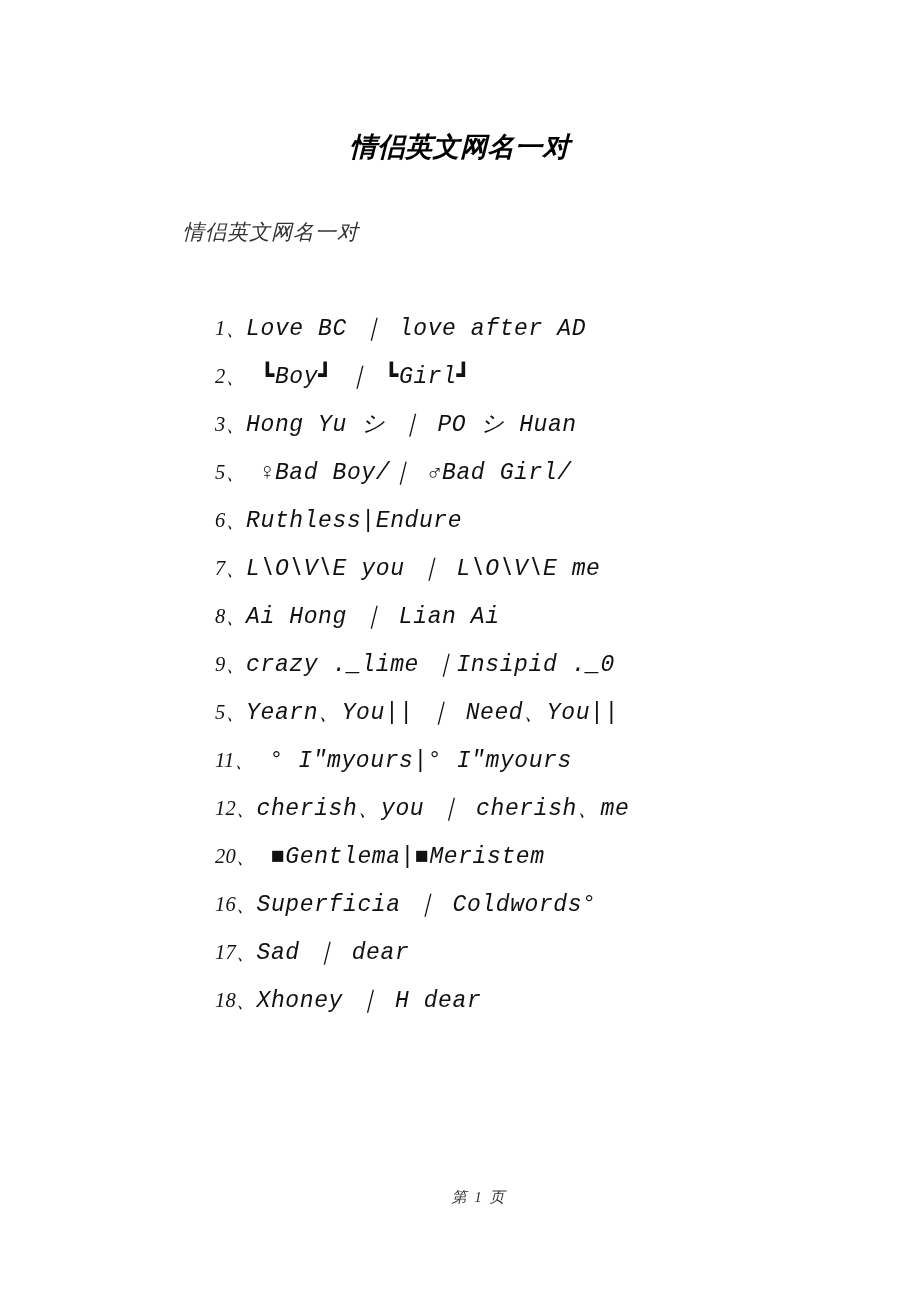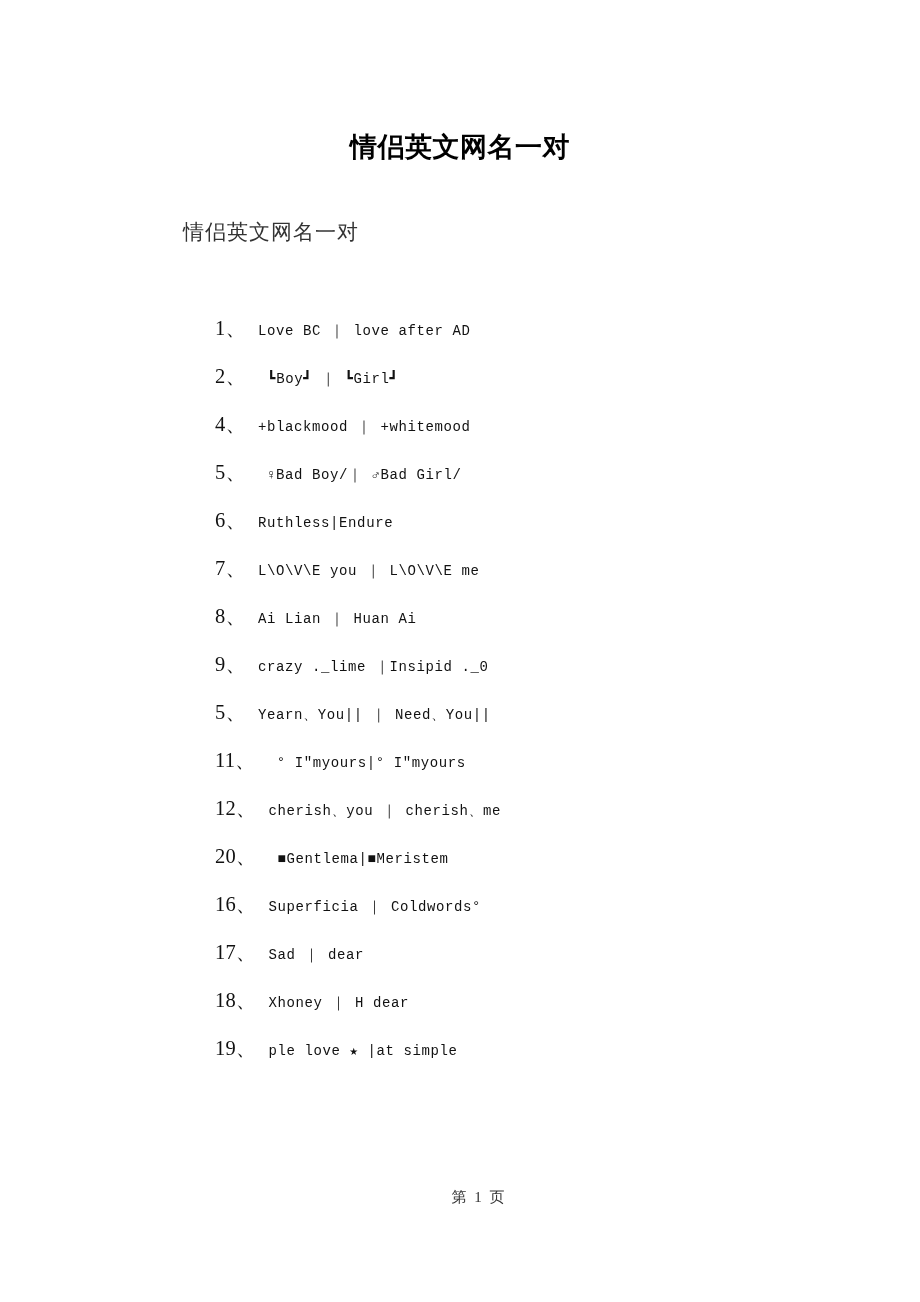--- a/index.html
+++ b/index.html
@@ -18,20 +18,21 @@
     color: #000000;
     -webkit-font-smoothing: antialiased;
   }
 
   .page {
     position: absolute;
     inset: 0;
     width: 920px;
     height: 1298px;
     background: #ffffff;
+    font-style: italic;
   }
 
   
   .doc-title {
     position: absolute;
     top: 130px;
     left: 0;
     width: 920px;
     text-align: center;
     font-family: "Liberation Sans", "DejaVu Sans", sans-serif;
@@ -67,23 +68,22 @@
   }
 
   .item-line {
     font-size: 20.5px;
     color: #111111;
   }
 
   
   .mono {
     font-family: "Liberation Mono", "DejaVu Sans Mono", monospace;
-    font-size: 14px;
+    font-size: 23px;
     letter-spacing: 0.6px;
-    margin-left: 12px;
   }
 
   .num {
     font-family: "Liberation Serif", "DejaVu Serif", serif;
     font-size: 20.5px;
   }
 
   
   .footer {
     position: absolute;
@@ -110,39 +110,39 @@
     <div class="body-line lead-line">情侣英文网名一对</div>
 
     <div class="body-line item-line">
       <span class="num">1、</span><span class="mono">Love BC ｜ love after AD</span>
     </div>
 
     <div class="body-line item-line">
       <span class="num">2、</span><span class="mono bracket-line"> ┗Boy┛ ｜ ┗Girl┛</span>
     </div>
 
+    <div class="body-line item-line">
+      <span class="num">3、</span><span class="mono">Hong Yu シ ｜ PO シ Huan</span>
+    </div>
 
-    <div class="body-line item-line">
-      <span class="num">4、</span><span class="mono">+blackmood ｜ +whitemood</span>
-    </div>
 
     <div class="body-line item-line">
       <span class="num">5、</span><span class="mono"> ♀Bad Boy/｜ ♂Bad Girl/</span>
     </div>
 
     <div class="body-line item-line">
       <span class="num">6、</span><span class="mono">Ruthless|Endure</span>
     </div>
 
     <div class="body-line item-line">
       <span class="num">7、</span><span class="mono">L\O\V\E you ｜ L\O\V\E me</span>
     </div>
 
     <div class="body-line item-line">
-      <span class="num">8、</span><span class="mono">Ai Lian ｜ Huan Ai</span>
+      <span class="num">8、</span><span class="mono">Ai Hong ｜ Lian Ai</span>
     </div>
 
     <div class="body-line item-line">
       <span class="num">9、</span><span class="mono">crazy ._lime ｜Insipid ._0</span>
     </div>
 
     <div class="body-line item-line">
       <span class="num">5、</span><span class="mono">Yearn、You|| ｜ Need、You||</span>
     </div>
 
@@ -165,21 +165,18 @@
     </div>
 
     <div class="body-line item-line">
       <span class="num">17、</span><span class="mono">Sad ｜ dear</span>
     </div>
 
     <div class="body-line item-line">
       <span class="num">18、</span><span class="mono">Xhoney ｜ H dear</span>
     </div>
 
-    <div class="body-line item-line">
-      <span class="num">19、</span><span class="mono">ple love ★ |at simple</span>
-    </div>
 
   </div>
 
   <div class="footer">第 1 页</div>
 
 </div>
 
 </body></html>

